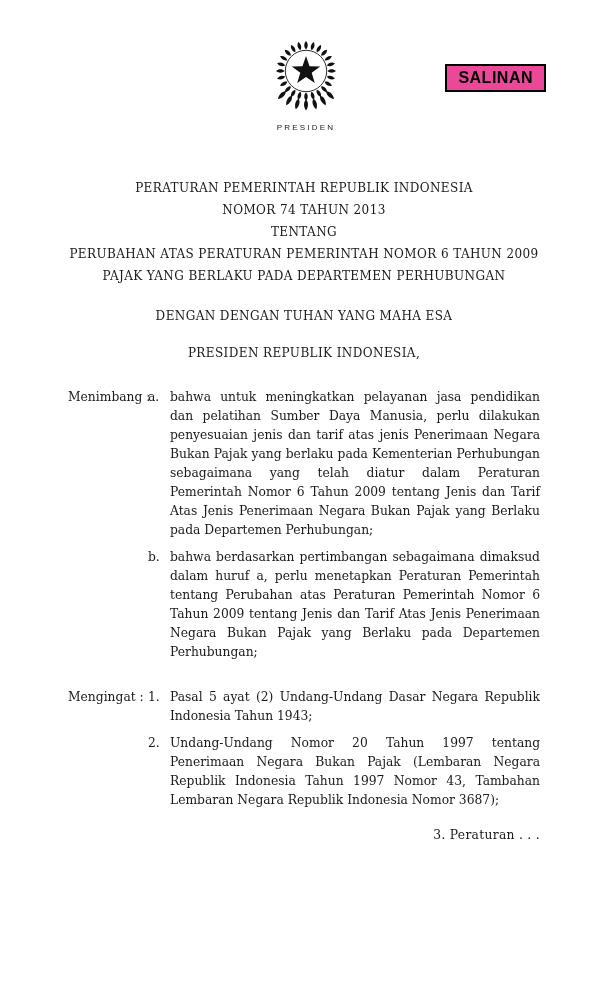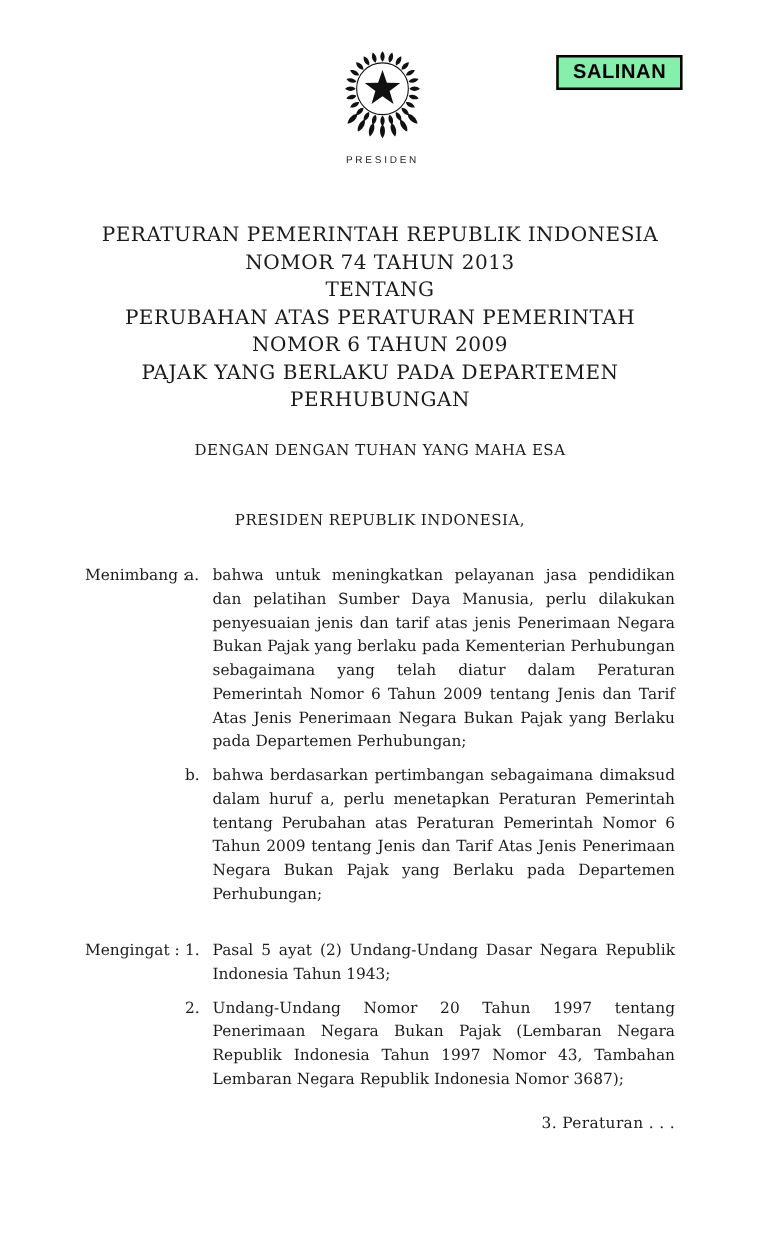--- a/index.html
+++ b/index.html
@@ -10,44 +10,44 @@
     margin:0 auto;
     background:#ffffff;
     color:#1a1a1a;
     font-family:"DejaVu Serif","Liberation Serif",serif;
     overflow:hidden;
   }
   .content { padding:0 72px 0 68px; }
 
   
   .stamp {
-    position:absolute; top:44px; right:66px;
+    position:absolute; top:64px; right:66px;
     border:2.5px solid #000;
     padding:3px 11px;
     font-family:"Liberation Sans","DejaVu Sans",sans-serif;
     font-weight:bold; font-size:16px; letter-spacing:0.5px;
-    color:#000; background:#86efac;margin-left:44px;
+    color:#000; background:#ec4899;margin-left:44px;
   }
 
   
   .emblem-wrap { padding-top:25px; text-align:center; }
   .emblem-svg { display:inline-block; }
   .emblem-caption {
     margin-top:1px;
     font-family:"Liberation Sans","DejaVu Sans",sans-serif;
     font-size:8px; letter-spacing:2.2px; line-height:11px; color:#222;
   }
 
   
   .title-block {
     margin-top:44px; text-align:center;
-    font-size:16px; line-height:22px; letter-spacing:0.4px;
+    font-size:12px; line-height:22px; letter-spacing:0.4px;
   }
   .invocation { margin-top:22px; text-align:center; font-size:12px; letter-spacing:0.4px; }
-  .salutation { margin-top:42px; text-align:center; font-size:12px; letter-spacing:0.4px; }
+  .salutation { margin-top:23px; text-align:center; font-size:12px; letter-spacing:0.4px; }
 
   
   .clauses { margin-top:28px; font-size:12.3px; line-height:19px; }
   .clause { display:grid; grid-template-columns:80px 22px 1fr; }
   .clause + .clause { margin-top:8px; }
   .clause-label { white-space:nowrap; }
   .clause-text { text-align:justify; }
   .section-recalling { margin-top:26px; }
 
   .catchword { margin-top:18px; text-align:right; font-size:12.3px; letter-spacing:0.3px; }

